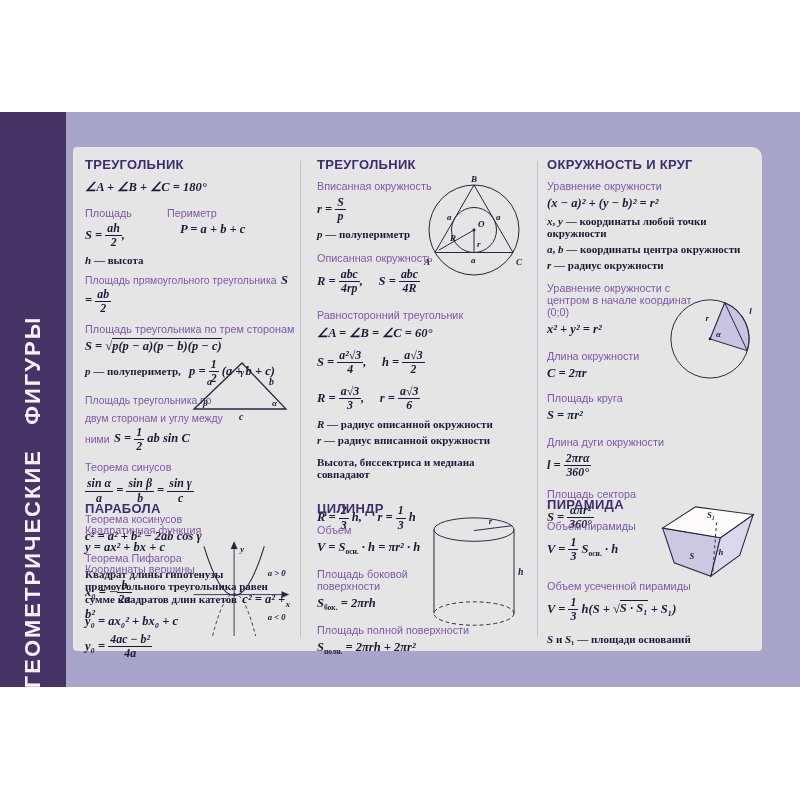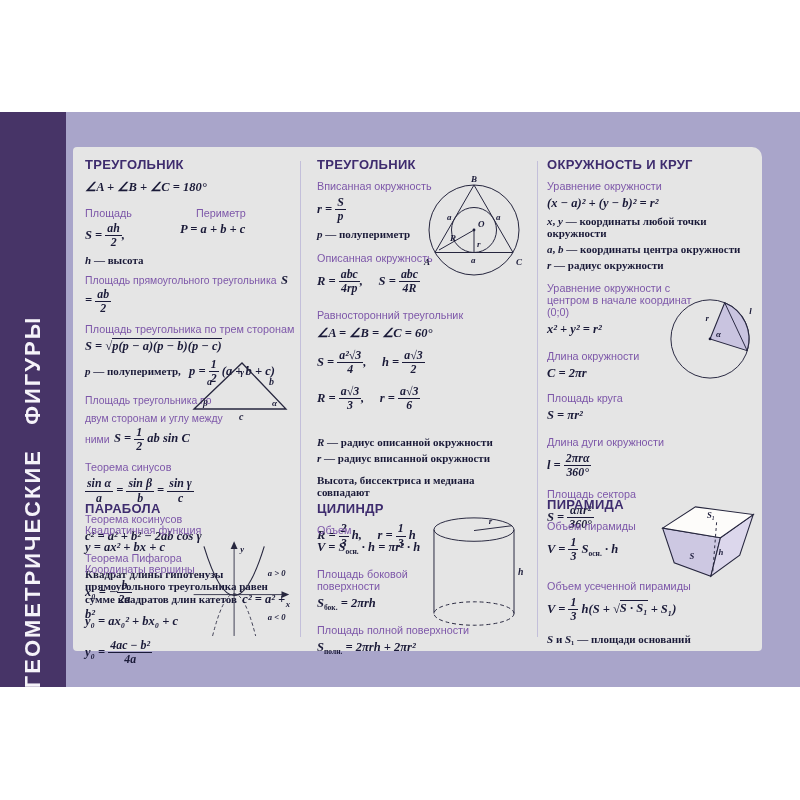--- a/index.html
+++ b/index.html
@@ -46,21 +46,21 @@
 
 <div class="panel">
   <div class="vsep" style="left:227px"></div>
   <div class="vsep" style="left:464px"></div>
 
   <div class="col" style="left:12px;width:210px;">
     <div class="sec" style="top:8px;">
       <div class="h1">ТРЕУГОЛЬНИК</div>
       <div class="f row">∠A + ∠B + ∠C = 180°</div>
       <div class="pair">
-        <span class="lbl" style="width:111px">Площадь</span>
+        <span class="lbl" style="width:82px">Площадь</span>
         <span class="lbl">Периметр</span>
       </div>
       <div class="pair">
         <span class="f" style="width:95px">S = <span class="fr">
               <span>ah</span>
               <span>2</span>
             </span>,</span>
         <span class="f">P = a + b + c</span>
       </div>
       <div class="note row"><i>h</i> — высота</div>
@@ -112,21 +112,21 @@
     <div class="sec" style="top:352px;">
       <div class="h1">ПАРАБОЛА</div>
       <div class="lbl">Квадратичная функция</div>
       <div class="f row">y = ax² + bx + c</div>
       <div class="lbl">Координаты вершины</div>
       <div class="f row">x₀ = −<span class="fr">
             <span>b</span>
             <span>2a</span>
           </span></div>
       <div class="f row" style="margin-top:7px">y₀ = ax₀² + bx₀ + c</div>
-      <div class="f row" style="margin-top:10px">y₀ = <span class="fr">
+      <div class="f row" style="margin-top:4px">y₀ = <span class="fr">
             <span>4ac − b²</span>
             <span>4a</span>
           </span></div>
       <svg style="left:100px;top:40px" width="112" height="100" viewBox="0 0 130 115">
         <line class="thin" x1="57" y1="112" x2="57" y2="6"></line>
         <polygon points="57,2 53,11 61,11" fill="#26263e"></polygon>
         <line class="thin" x1="10" y1="64" x2="116" y2="64"></line>
         <polygon points="121,64 112,60 112,68" fill="#26263e"></polygon>
         <path class="shape" d="M22,8 Q57,122 92,8" stroke-width="1.6"></path>
         <path class="thin" d="M32,112 Q57,14 82,112" stroke-dasharray="4 3"></path>
@@ -164,21 +164,21 @@
             <span>a√3</span>
             <span>2</span>
           </span></div>
       <div class="f row" style="margin-top:8px">R = <span class="fr">
             <span>a√3</span>
             <span>3</span>
           </span>,&nbsp;&nbsp;&nbsp;&nbsp; r = <span class="fr">
             <span>a√3</span>
             <span>6</span>
           </span></div>
-      <div class="note row" style="margin-top:24px"><i>R</i> — радиус описанной окружности</div>
+      <div class="note row" style="margin-top:6px"><i>R</i> — радиус описанной окружности</div>
       <div class="note row"><i>r</i> — радиус вписанной окружности</div>
       <div class="note row" style="margin-top:10px">Высота, биссектриса и медиана совпадают</div>
       <div class="f row" style="margin-top:24px">R = <span class="fr">
             <span>2</span>
             <span>3</span>
           </span> h,&nbsp;&nbsp;&nbsp;&nbsp; r = <span class="fr">
             <span>1</span>
             <span>3</span>
           </span> h</div>
       <svg style="left:105px;top:18px" width="105" height="105" viewBox="0 0 105 105">

